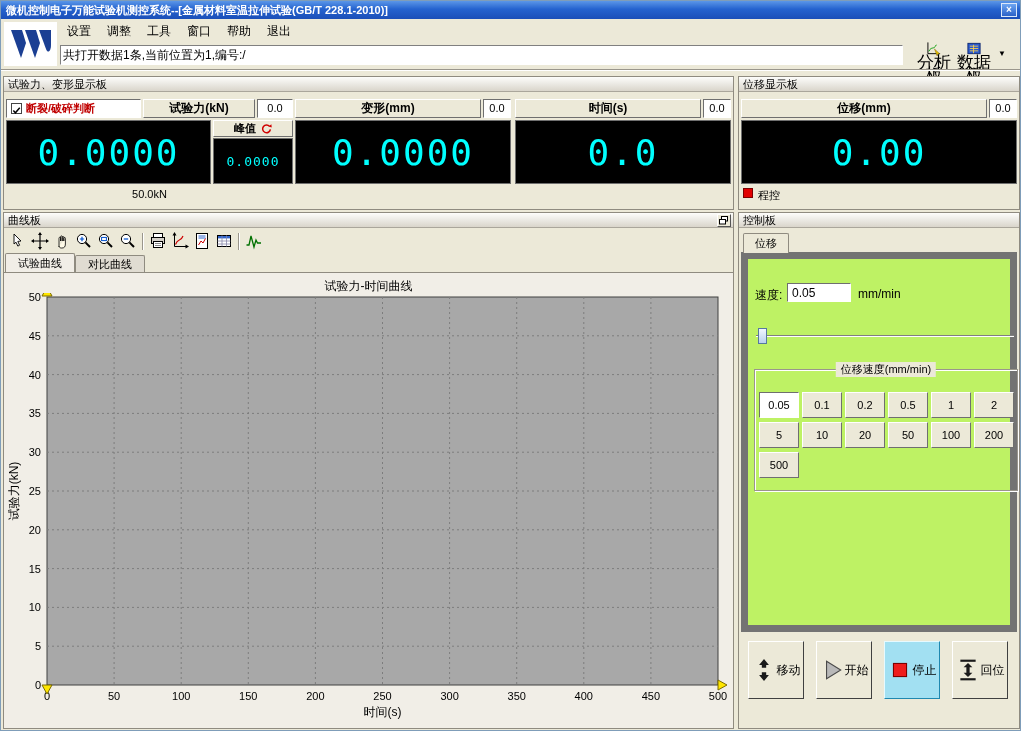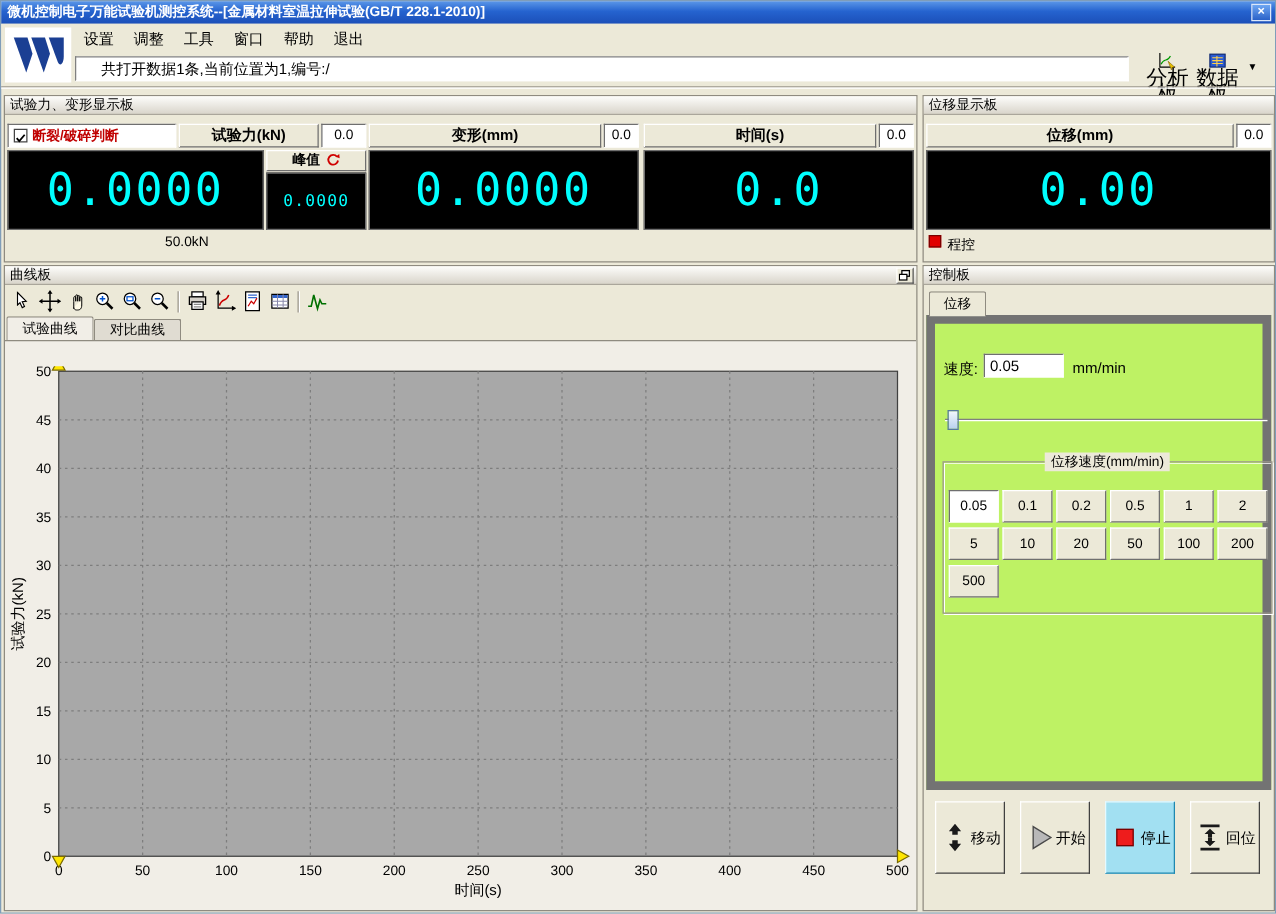--- a/index.html
+++ b/index.html
@@ -15,21 +15,21 @@
     background:linear-gradient(#6ea6f2,#2b62c8);border:1px solid #dce8fa;
     color:#fff;font-size:10px;line-height:12px;text-align:center;font-weight:bold;cursor:pointer}
 
   
   .chrome{position:absolute;left:0;top:18px;width:100%;height:50px;background:#ece9d8}
   .logo{position:absolute;left:3px;top:3px;width:53px;height:44px;background:#fff;
     display:flex;align-items:center;justify-content:center}
   .menubar{position:absolute;left:58px;top:2px;height:20px;display:flex}
   .menu-item{padding:2px 8px;line-height:16px;cursor:default}
   .infobar{position:absolute;left:59px;top:26px;width:843px;height:20px;background:#fff;
-    border:1px solid;border-color:#808080 #fff #fff #808080;line-height:18px;padding-left:20px;
+    border:1px solid;border-color:#808080 #fff #fff #808080;line-height:18px;padding-left:2px;
     font-size:12px;white-space:nowrap;overflow:hidden}
   .qa{position:absolute;top:22px;width:40px;height:28px;text-align:center;cursor:pointer}
   .qa-icon{height:16px;line-height:14px}
   .qa-label{font-size:17px;line-height:12px}
   #qa-analysis{left:913px}
   #qa-data{left:953px}
   .qa-caret{position:absolute;left:997px;top:30px;font-size:8px;cursor:pointer}
   .groove{position:absolute;left:0;top:68px;width:100%;height:2px;border-top:1px solid #9a968c;border-bottom:1px solid #fff}
 
   
@@ -291,20 +291,21 @@
             <svg width="18" height="18" viewBox="0 0 18 18">
               <path d="M1.5 13H4L6 4l3 11 2-7 1.5 3H16" stroke="#007000" fill="none" stroke-width="1.3"></path>
             </svg>
           </div>
         </div>
       <div class="tabs">
           <div class="tab active">试验曲线</div>
           <div class="tab">对比曲线</div>
         </div>
       <div class="chart">
+        <div class="chart-title">试验力-时间曲线</div>
         <svg id="plot" width="729" height="434">
             <rect x="43" y="4" width="671" height="388" fill="#a8a8a8" stroke="#404040"></rect>
             <text x="43" y="407" text-anchor="middle" font-size="11" fill="#000">0</text>
             <line x1="110.10000000000001" y1="4" x2="110.10000000000001" y2="392" stroke="#7d7d7d" stroke-dasharray="2,3"></line>
             <text x="110.10000000000001" y="407" text-anchor="middle" font-size="11" fill="#000">50</text>
             <line x1="177.20000000000002" y1="4" x2="177.20000000000002" y2="392" stroke="#7d7d7d" stroke-dasharray="2,3"></line>
             <text x="177.20000000000002" y="407" text-anchor="middle" font-size="11" fill="#000">100</text>
             <line x1="244.29999999999998" y1="4" x2="244.29999999999998" y2="392" stroke="#7d7d7d" stroke-dasharray="2,3"></line>
             <text x="244.29999999999998" y="407" text-anchor="middle" font-size="11" fill="#000">150</text>
             <line x1="311.40000000000003" y1="4" x2="311.40000000000003" y2="392" stroke="#7d7d7d" stroke-dasharray="2,3"></line>

